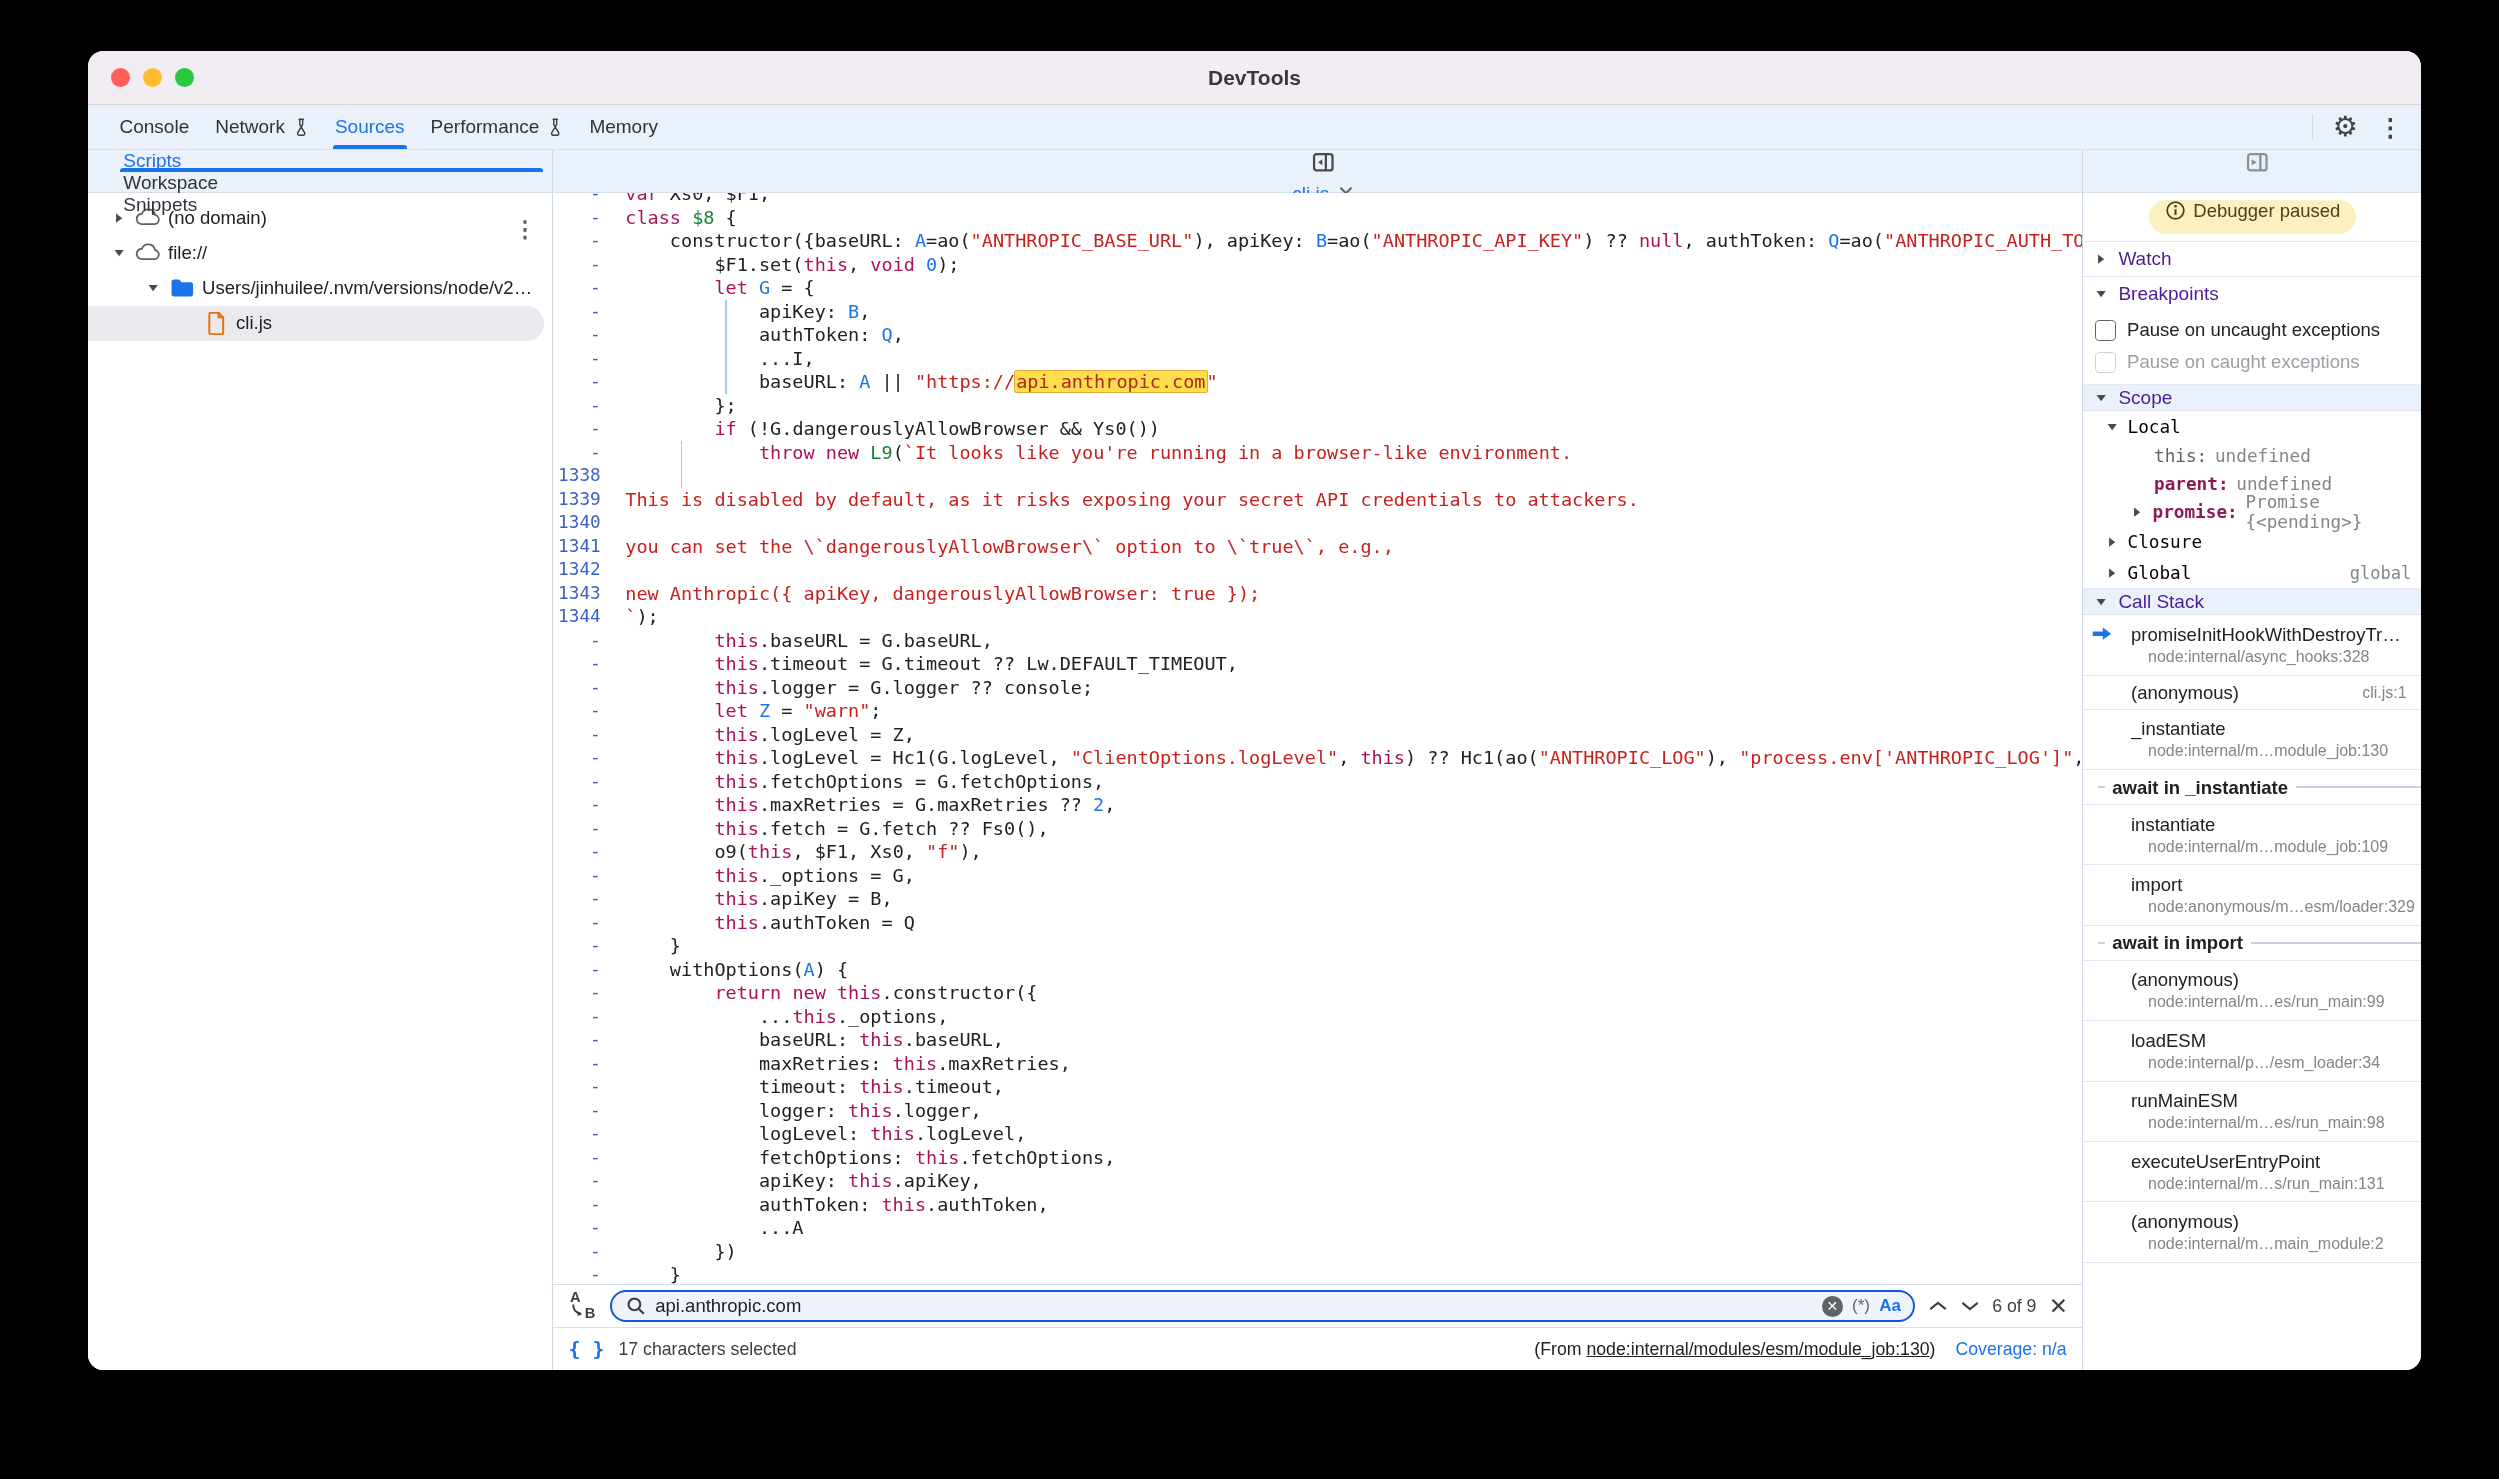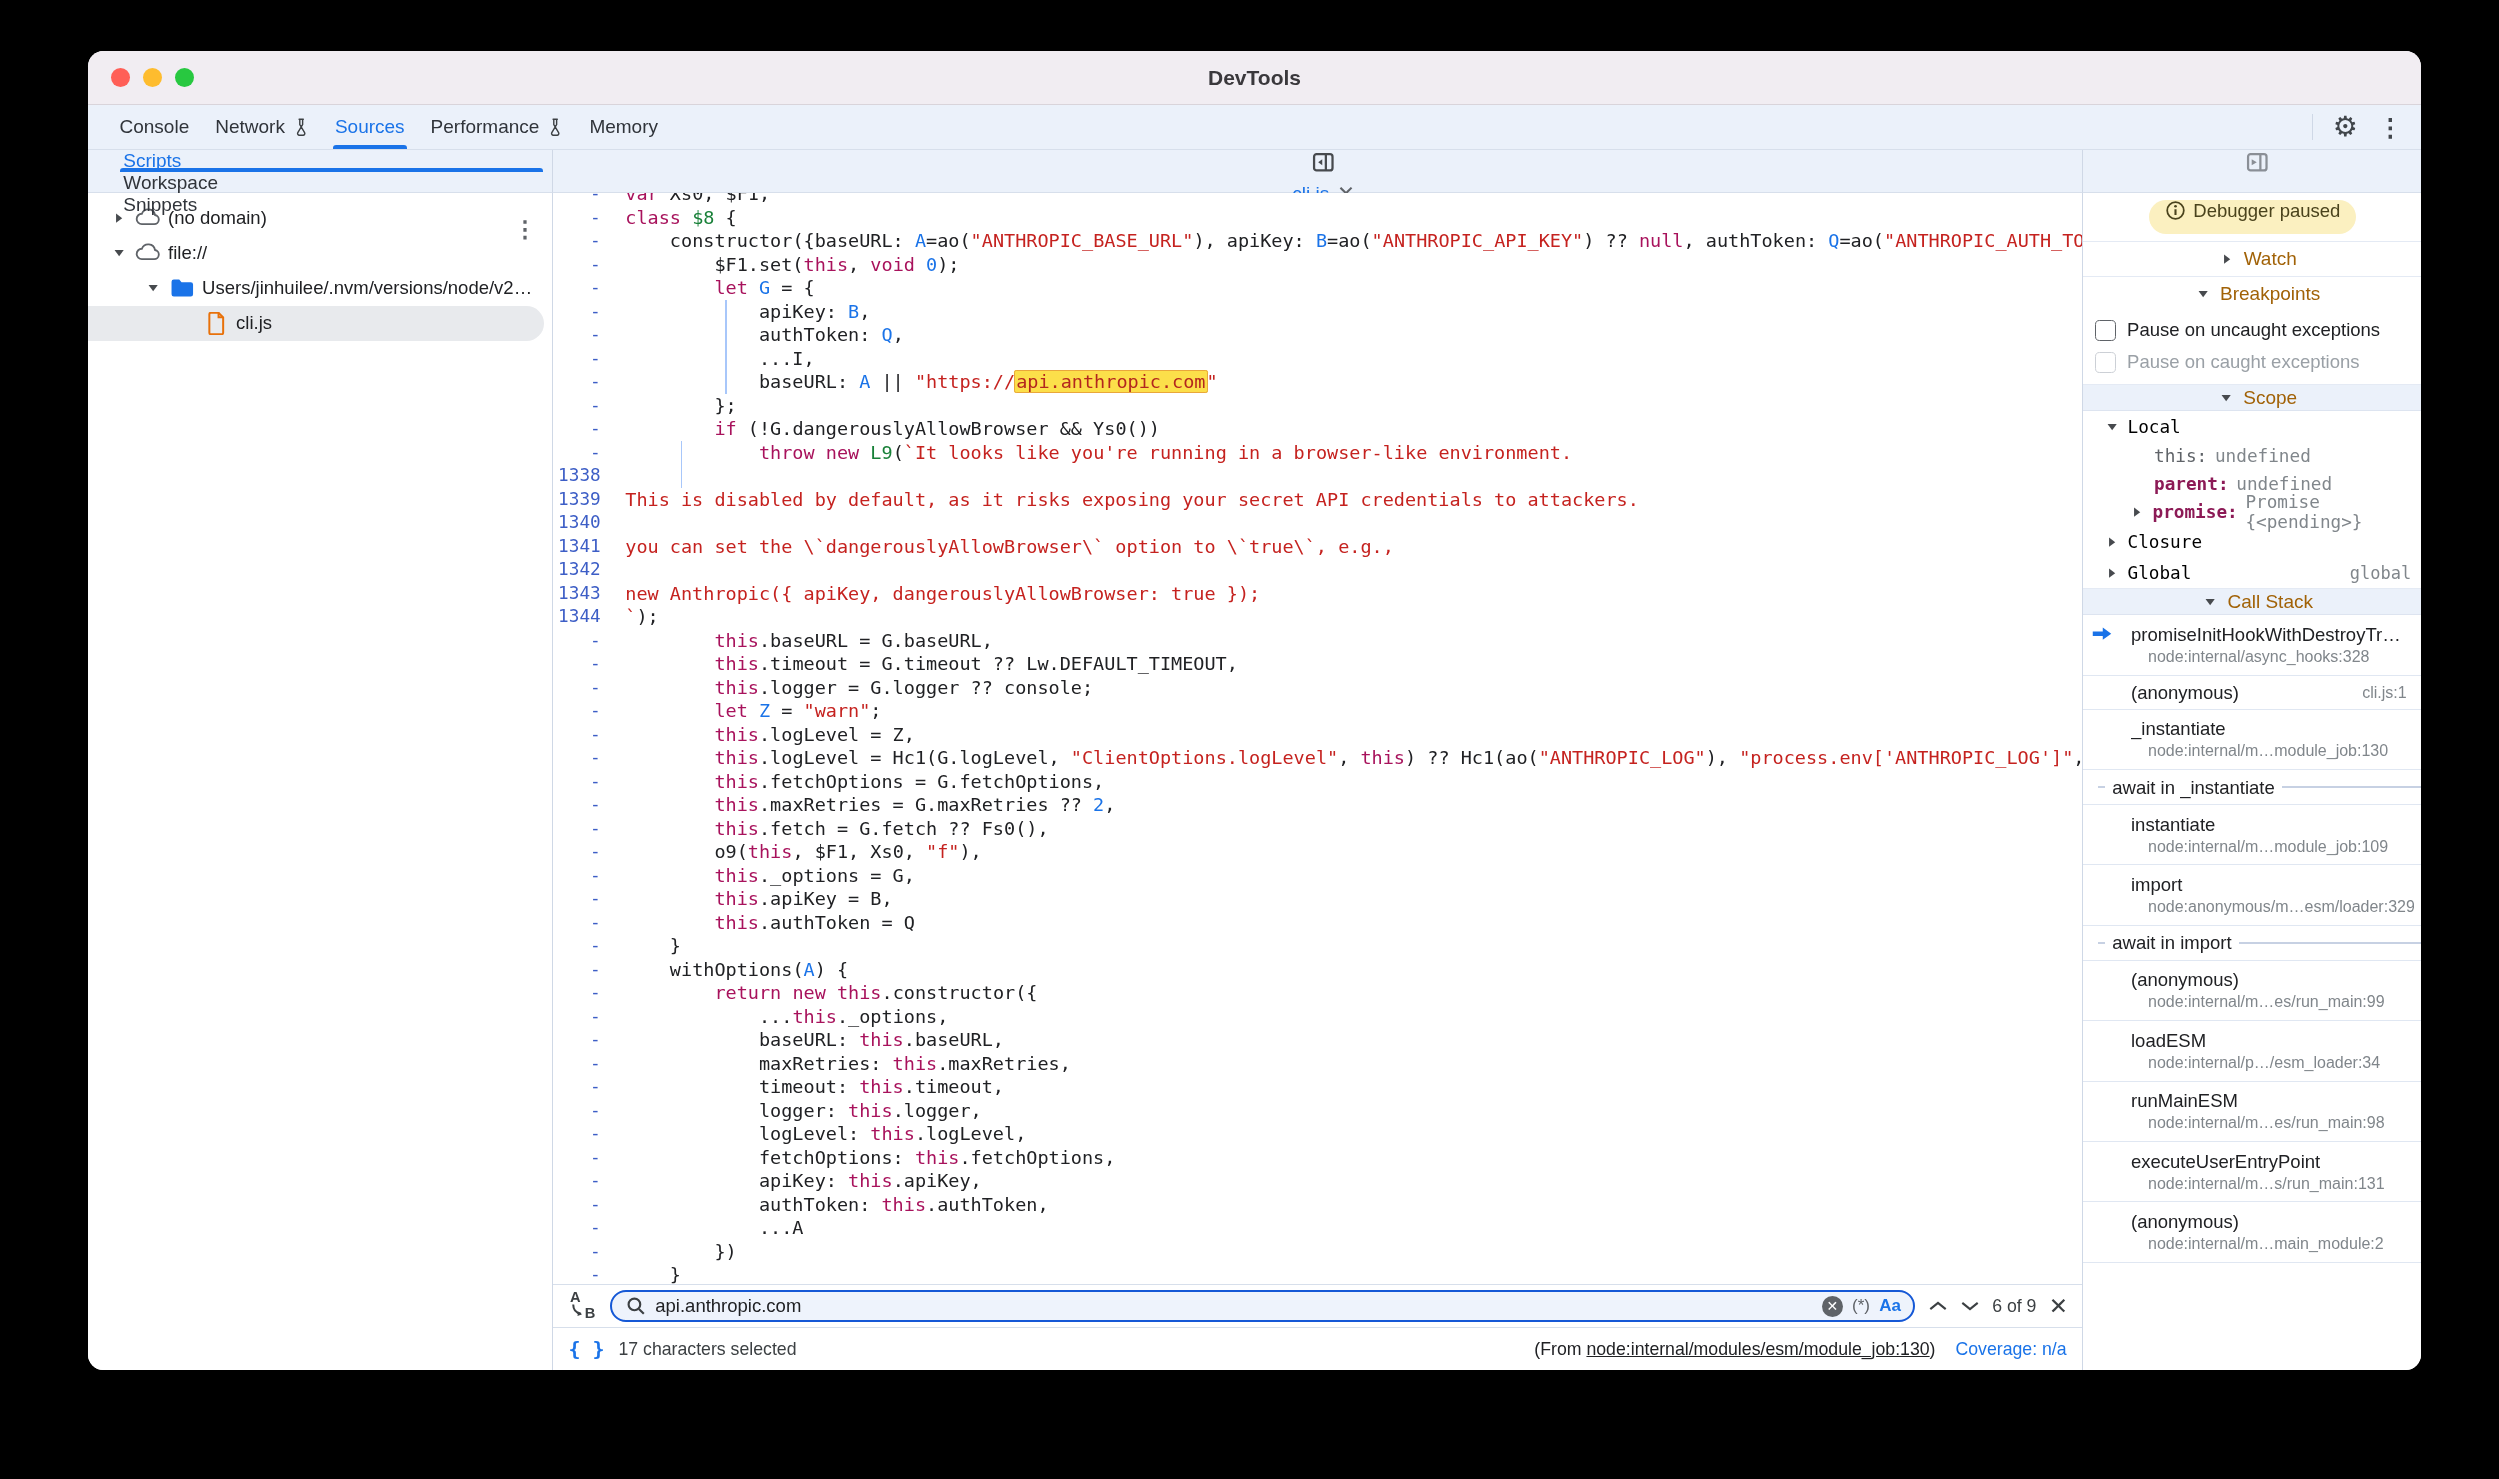--- a/index.html
+++ b/index.html
@@ -95,40 +95,40 @@
   .status-right { margin-left:auto; display:flex; align-items:center; gap:20px; color:#202124; }
   .from-link { text-decoration:underline; }
   .coverage { color:#1a73e8; }
 
   
   .right-pane { width:339px; flex:none; display:flex; flex-direction:column; background:#fff; min-height:0; overflow:hidden; }
   .paused-row { height:48px; flex:none; display:flex; align-items:center; justify-content:center; }
   .paused-pill { display:flex; gap:7.7px; background:#fbf0c0; border-radius:17px;
                  height:34px; padding:0 15.4px; font-size:18.5px; color:#4a431c; }
   .side-row { height:35px; flex:none; display:flex; align-items:center; gap:10.8px; padding-left:12.3px;
-              font-size:19px; color:#a16207; border-top:0.8px solid #e4eaf4;justify-content:center; }
+              font-size:19px; color:#4c1d95; border-top:0.8px solid #e4eaf4; }
   .side-row.hdr { background:#ebf1fa; border-bottom:0.8px solid #dde4f0; font-weight:500; height:27px; }
   .cb-row { height:32px; display:flex; align-items:center; gap:10.8px; padding-left:12.3px; font-size:18.5px; color:#202124; }
   .cb-box { width:21px; height:21px; border:1.9px solid #5f6368; border-radius:4.6px; flex:none; }
   .cb-row.disabled { color:#9aa0a6;align-items:center; }
   .cb-row.disabled .cb-box { border-color:#ccd0d6; }
   .scope-list { font-family:"DejaVu Sans Mono", monospace; font-size:17.7px; }
   .scope-row { height:31px; display:flex; align-items:center; }
   .scope-name-gray { color:#5f6368; } .scope-name-prop { color:#8c1a56; font-weight:700; }
   .scope-val { color:#80868b; padding-left:7.7px; }
   .scope-right { margin-left:auto; padding-right:10.8px; color:#80868b; font-size:17px; }
   .frames { flex:1; overflow:hidden; }
   .frame { position:relative; padding:7.7px 7.7px 7.7px 48px; border-bottom:0.8px solid #e0e7f2; }
   .frame-name { font-size:18.5px; color:#202124; line-height:23px; white-space:nowrap; overflow:hidden; }
   .frame-loc { font-size:16px; color:#80868b; padding-left:17px; line-height:21px; white-space:nowrap; overflow:hidden; }
   .frame.inline { display:flex; align-items:center; padding-top:0; padding-bottom:0; height:34px; }
   .frame.inline .frame-loc { margin-left:auto; padding-right:7.7px; }
   .frame-arrow { position:absolute; left:9.2px; top:10.8px; }
   .frame.divider { display:flex; align-items:center; gap:7.7px; height:35px; padding:0 0 0 15.4px; }
-  .frame.divider .frame-name { font-weight:400;text-align:center; }
+  .frame.divider .frame-name { font-weight:700;text-align:center; }
   .div-line { height:1.5px; background:#c7d1e3; } .div-line.pre { width:6.2px; } .div-line.post { flex:1; }
   svg { display:block; }
 </style>
 </head>
 <body>
 
 <div class="window">
 
   <div class="titlebar">
     <div class="lights">

